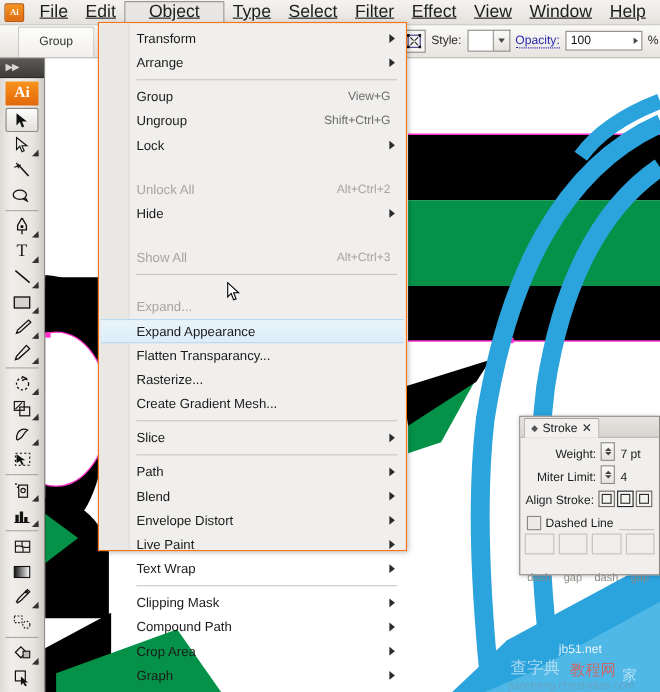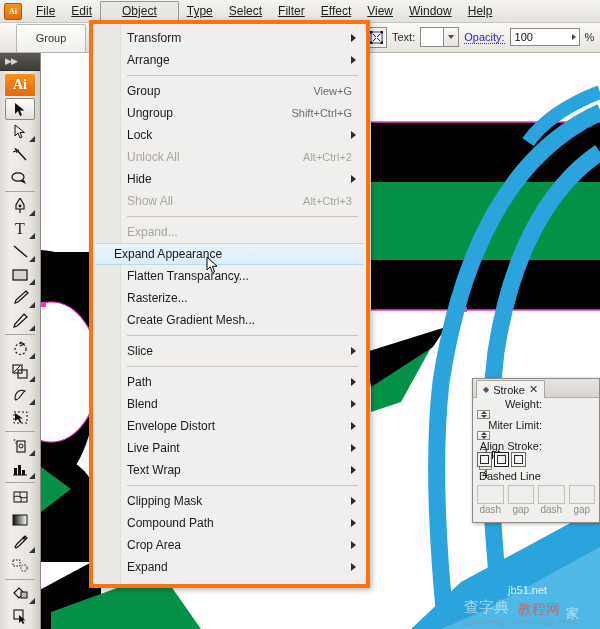--- a/index.html
+++ b/index.html
@@ -21,21 +21,21 @@
     display:flex;align-items:center;
   }
   .ai-logo{
     width:16px;height:15px;margin-left:4px;margin-right:6px;
     background:linear-gradient(to bottom,#f7941e 0%,#e06c12 100%);
     border:1px solid #b4560a;border-radius:2px;
     color:#fff;font-size:8px;font-weight:bold;line-height:15px;text-align:center;
     font-family:"Liberation Serif",serif;
   }
   .menu-item{
-    padding:2px 8px;font-size:12px;color:#1d1d1d;line-height:16px;
+    padding:2px 8px;font-size:16px;color:#1d1d1d;line-height:16px;
     font-family:"Liberation Sans",sans-serif;white-space:nowrap;
   }
   .menu-item.active{
     background:#e9e7e3;border:1px solid #9a9892;padding:1px 21px;border-radius:1px;
   }
   .menu-item .u{text-decoration:underline;}
 
   
   .controlbar{
     position:absolute;left:0;top:22px;width:600px;height:30px;
@@ -111,41 +111,41 @@
   .tp-sep{width:30px;height:1px;background:#a9a6a0;margin:2px 0 2px 0;}
 
   
   .canvas{
     position:absolute;left:41px;top:52px;width:559px;height:577px;
     background:#ffffff;overflow:hidden;
   }
 
   
   .dropdown{
-    position:absolute;left:89px;top:20px;width:281px;height:568px;
-    background:#f0efed;border:4px solid #f97316;
+    position:absolute;left:89px;top:20px;width:281px;height:481px;
+    background:#f0efed;border:1px solid #f97316;
     box-shadow:2px 2px 5px rgba(0,0,0,.28);
     box-sizing:border-box;
     font-size:12px;
   }
   .dd-gutter{
     position:absolute;left:0;top:0;width:27px;height:100%;
     background:#eae8e5;border-right:1px solid #e0ded9;
   }
   .dd-list{position:relative;padding-top:3px;}
   .dd-row{
     position:relative;height:22px;line-height:22px;display:flex;align-items:center;
     padding-left:34px;padding-right:10px;color:#1a1a1a;white-space:nowrap;
   }
-  .dd-row.disabled{color:#a8a5a0;}
+  .dd-row.disabled{color:#a8a5a0;margin-top:18px;}
   .dd-row.hl{
     background:linear-gradient(to bottom,#eaf4fb,#dceefa);
     border-top:1px solid #b8d9ee;border-bottom:1px solid #b8d9ee;
     height:20px;line-height:20px;margin-left:2px;margin-right:2px;
-    padding-left:19px;
+    padding-left:32px;
   }
   .dd-accel{margin-left:auto;color:#6b6b6b;font-size:11px;padding-right:4px;}
   .dd-row.disabled .dd-accel{color:#a8a5a0;}
   .dd-arrow{
     margin-left:auto;width:0;height:0;
     border-top:4px solid transparent;border-bottom:4px solid transparent;
     border-left:5px solid #2a2a2a;
   }
   .dd-sep{height:1px;background:#c9c6c1;margin:4px 8px 4px 34px;}
 
@@ -161,39 +161,39 @@
   }
   .sp-tabbar{height:18px;background:linear-gradient(to bottom,#e6e4e0,#d8d5d0);border-bottom:1px solid #b0ada7;position:relative;}
   .sp-tab{
     position:absolute;left:3px;top:1px;height:17px;padding:0 6px;
     background:#f2f1ef;border:1px solid #a7a49e;border-bottom:none;
     display:flex;align-items:center;gap:4px;border-radius:2px 2px 0 0;
     font-size:11px;
   }
   .sp-diamond{font-size:8px;color:#555;}
   .sp-close{font-size:11px;color:#333;}
-  .sp-row{display:flex;align-items:flex-start;height:21px;padding:0 4px;flex-direction:column;}
+  .sp-row{display:flex;align-items:flex-end;height:21px;padding:0 4px;}
   .sp-row .sp-lab{width:65px;text-align:right;padding-right:4px;font-size:11px;}
   .spin{
     width:11px;height:15px;border:1px solid #8d8a85;background:linear-gradient(to bottom,#fafaf9,#e6e3de);
     display:flex;flex-direction:column;align-items:center;justify-content:center;gap:1px;
   }
   .spin .up{width:0;height:0;border-left:3px solid transparent;border-right:3px solid transparent;border-bottom:3px solid #444;}
   .spin .dn{width:0;height:0;border-left:3px solid transparent;border-right:3px solid transparent;border-top:3px solid #444;}
   .sp-val{padding-left:5px;font-size:11px;margin-top:28px;}
   .align-btn{
     width:15px;height:15px;border:1px solid #6b6864;background:#f3f2f0;
     margin-right:2px;position:relative;box-sizing:border-box;
   }
   .align-btn.on{border:1px solid #1f1f1f;box-shadow:inset 0 0 0 1px #fff;}
   .align-inner{position:absolute;inset:2px;border:1px solid #2b2b2b;}
   .cb-check{width:11px;height:11px;border:1px solid #8a8782;background:#eceae6;margin-right:4px;}
   .dash-row{display:flex;padding:0 4px;gap:4px;margin-top:3px;}
   .dash-box{width:33px;height:17px;background:#efeeec;border:1px solid #c3c0bb;}
-  .dash-lbls{display:flex;padding:0 4px;gap:4px;}
+  .dash-lbls{display:flex;padding:0 4px;gap:4px;margin-top:16px;}
   .dash-lbl{width:35px;text-align:center;color:#8e8b86;font-size:10px;}
   .hr-line{flex:1;height:1px;background:#c5c2bd;margin-left:5px;}
 
   
   .watermark{position:absolute;left:462px;top:578px;width:138px;height:51px;pointer-events:none;text-align:right;}
 </style>
 </head>
 <body>
 
 <div id="app">
@@ -419,21 +419,21 @@
     <div class="icon-box">
       <svg width="13" height="13" viewBox="0 0 13 13">
         <rect x="1" y="1" width="11" height="11" fill="none" stroke="#3a3a8c" stroke-width="1"></rect>
         <path d="M3 3 L6 6 M10 3 L7 6 M3 10 L6 7 M10 10 L7 7" stroke="#222" stroke-width="1"></path>
         <rect x="0" y="0" width="2.5" height="2.5" fill="#111"></rect>
           <rect x="10.5" y="0" width="2.5" height="2.5" fill="#111"></rect>
         <rect x="0" y="10.5" width="2.5" height="2.5" fill="#111"></rect>
           <rect x="10.5" y="10.5" width="2.5" height="2.5" fill="#111"></rect>
       </svg>
     </div>
-    <span class="lbl">Text:</span>
+    <span class="lbl">Style:</span>
     <span style="display:flex;align-items:center;">
       <span class="swatch-box"></span>
       <span class="drop-btn">
           <i class="tri-down"></i>
         </span>
     </span>
     <span class="lbl link">Opacity:</span>
     <span class="num-field">
       <span>100</span>
       <i class="tri-right-sm arrow"></i>
@@ -541,21 +541,21 @@
         </div>
         <div class="dd-row">
           <span>Compound Path</span>
           <i class="dd-arrow"></i>
         </div>
         <div class="dd-row">
           <span>Crop Area</span>
           <i class="dd-arrow"></i>
         </div>
         <div class="dd-row">
-          <span>Expand</span>
+          <span>Graph</span>
           <i class="dd-arrow"></i>
         </div>
       </div>
   </div>
 
   <div class="cursor">
     <svg width="13" height="19" viewBox="0 0 13 19">
       <path d="M1 1 L1 14 L4.2 10.8 L6.4 16.6 L8.6 15.7 L6.4 10.2 L11 10.2 Z" fill="#ffffff" stroke="#000" stroke-width="1"></path>
     </svg>
   </div>

